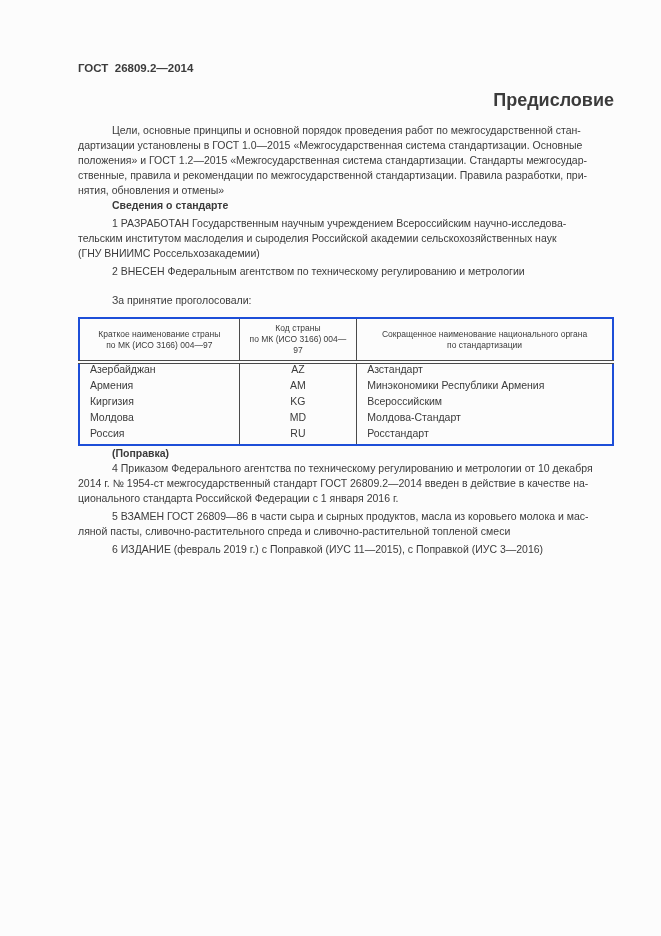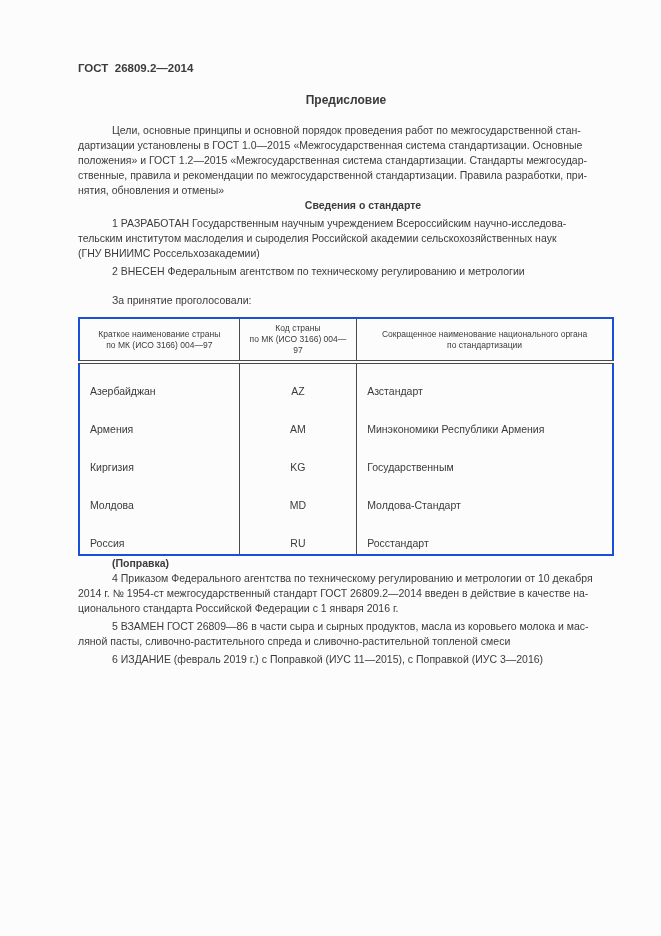--- a/index.html
+++ b/index.html
@@ -21,41 +21,40 @@
     box-sizing: border-box;
     padding: 61px 47px 0 78px;
   }
   .doc-number {
     font-weight: bold;
     font-size: 11.5px;
     white-space: pre;
     margin: 0;
   }
   .page-title {
-    text-align: center;
+    text-align: right;
     font-weight: bold;
-    font-size: 12px;
+    font-size: 18px;
     line-height: 17px;
     margin-top: 16px;
   }
   .para {
     white-space: pre-line;
     text-indent: 34px;
     margin: 0;
   }
   .mt-std   { margin-top: 3px; }
   .mt-intro { margin-top: 14px; }
   .mt-head  { margin-top: 19px; }
   .mt-vote  { margin-top: 14px; }
   .mt-amend { margin-top: 10px; }
   .section-heading {
     font-weight: bold;
     text-indent: 34px;
     margin: 0;
-    text-align: center;
   }
   .amendment {
     font-weight: bold;
     text-indent: 34px;
     margin: 0;
   }
   table.vote-table {
     width: 100%;
     margin-top: 9px;
     border-collapse: collapse;
@@ -74,21 +73,21 @@
     font-size: 8.5px;
     line-height: 11px;
     text-align: center;
     padding: 4px 6px;
     white-space: pre-line;
     border-bottom: 4px double #4a4a4a;
   }
   table.vote-table tbody td {
     font-size: 10.5px;
     line-height: 11px;
-    padding: 22px 10px 5px 10px;
+    padding: 0 10px 5px 10px;
   }
   .col-country { width: 30%; }
   .col-code    { width: 22%; }
   .col-org     { width: 48%; }
   td.code-cell { text-align: center; }
   .page-number {
     margin-top: 180px;
     color: #4d4d4d;
     font-size: 10.5px;
   }
@@ -142,21 +141,21 @@
         <td>Азстандарт</td>
       </tr>
       <tr>
         <td>Армения</td>
         <td class="code-cell">AM</td>
         <td>Минэкономики Республики Армения</td>
       </tr>
       <tr>
         <td>Киргизия</td>
         <td class="code-cell">KG</td>
-        <td>Государственным</td>
+        <td>Всероссийским</td>
       </tr>
       <tr>
         <td>Молдова</td>
         <td class="code-cell">MD</td>
         <td>Молдова-Стандарт</td>
       </tr>
       <tr>
         <td>Россия</td>
         <td class="code-cell">RU</td>
         <td>Росстандарт</td>

